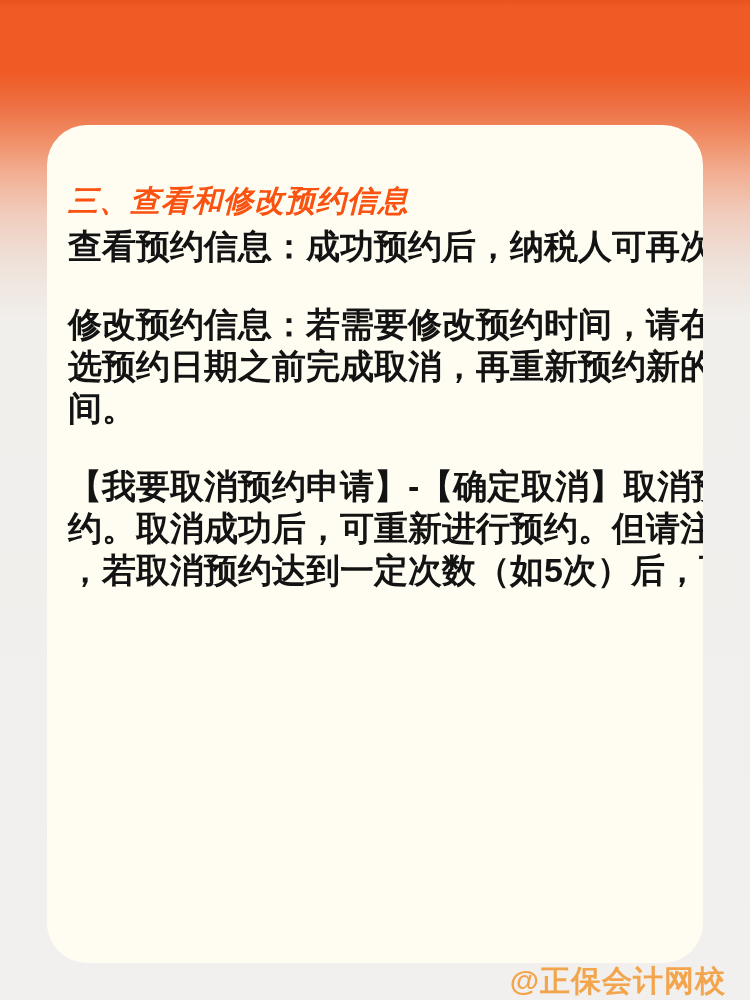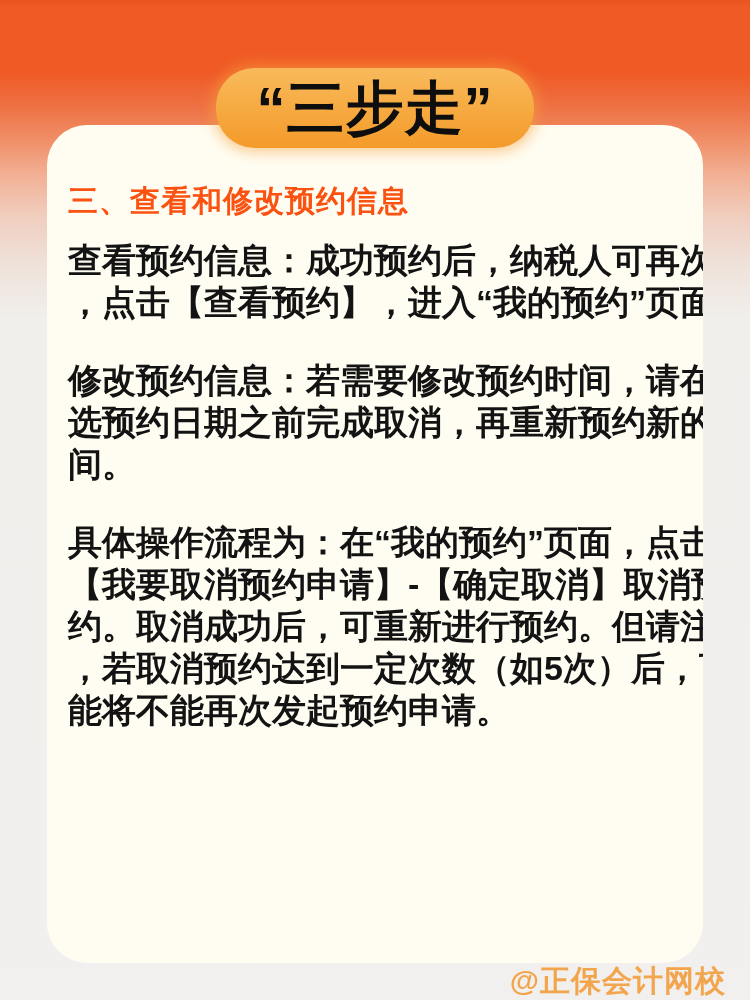--- a/index.html
+++ b/index.html
@@ -59,27 +59,28 @@
     width: 656px;
     height: 838px;
     background: #fffdf2;
     border-radius: 40px;
     z-index: 2;
     box-sizing: border-box;
     padding: 58px 16px 0 21px;
     overflow: hidden;
   }
   .section-heading {
-    margin: 0 0 20px 0;
+    margin: 0 0 6px 0;
     font-size: 30px;
     line-height: 36px;
     font-weight: 800;
     color: #fa5210;
     letter-spacing: 1px;
     white-space: nowrap;
+    font-style: italic;
   }
   .para {
     margin: 0 0 36px 0;
   }
   .line {
     font-size: 34px;
     line-height: 42px;
     font-weight: 800;
     color: #131313;
     letter-spacing: 0;
@@ -95,42 +96,36 @@
     letter-spacing: 1px;
     z-index: 4;
     white-space: nowrap;
   }
 </style>
 </head>
 <body>
 
 <div class="poster">
 
-  <div class="badge">
-    <span class="badge-label">“三步走”</span>
-  </div>
 
   <div class="card">
     <h2 class="section-heading">三、查看和修改预约信息</h2>
 
     <div class="para">
       <div class="line">查看预约信息：成功预约后，纳税人可再次进</div>
-      <div class="line">，点击【查看预约】，进入“我的预约”页面</div>
     </div>
 
     <div class="para">
       <div class="line">修改预约信息：若需要修改预约时间，请在所</div>
       <div class="line">选预约日期之前完成取消，再重新预约新的时</div>
       <div class="line">间。</div>
     </div>
 
     <div class="para">
-      <div class="line">具体操作流程为：在“我的预约”页面，点击</div>
       <div class="line">【我要取消预约申请】-【确定取消】取消预</div>
       <div class="line">约。取消成功后，可重新进行预约。但请注意</div>
       <div class="line">，若取消预约达到一定次数（如5次）后，可</div>
-      <div class="line">能将不能再次发起预约申请。</div>
     </div>
   </div>
 
   <div class="watermark">@正保会计网校</div>
 
 </div>
 
 </body></html>

